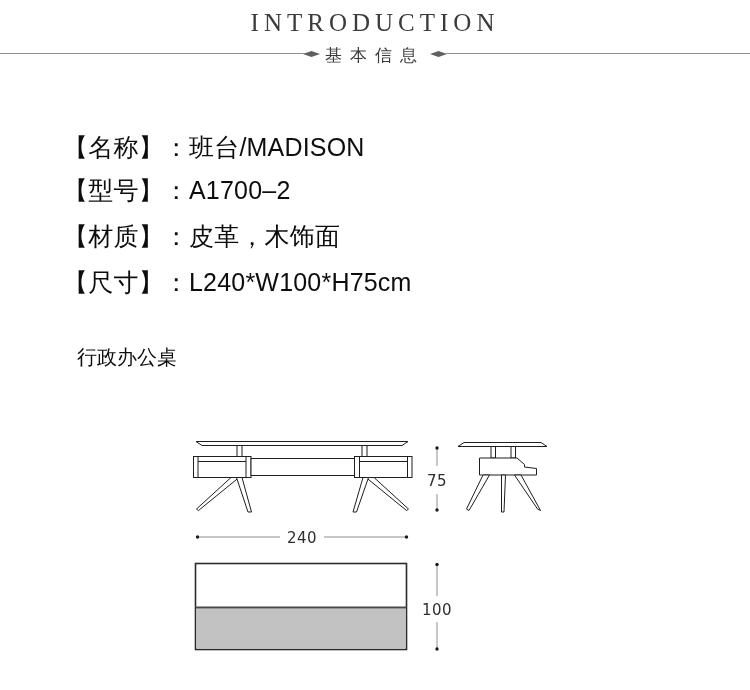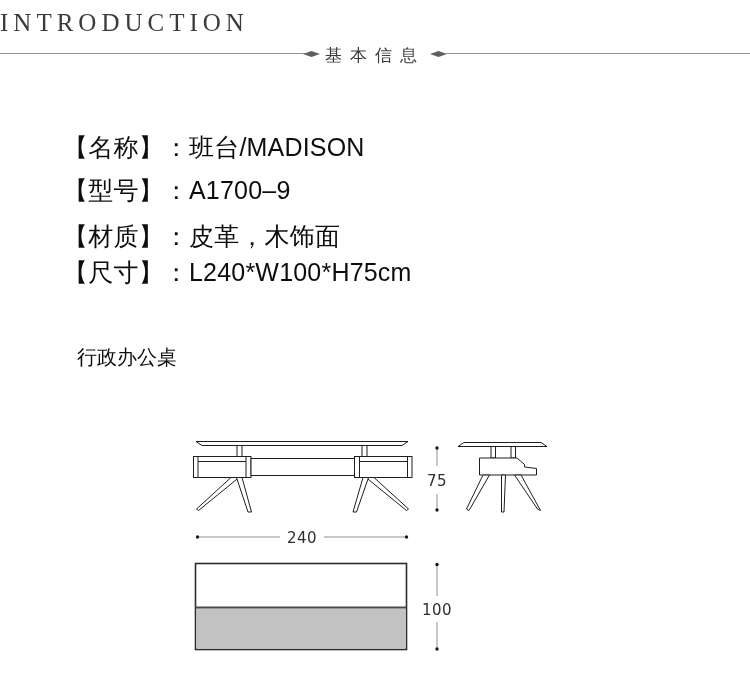--- a/index.html
+++ b/index.html
@@ -1,21 +1,21 @@
 <!DOCTYPE html>
 <html><head>
 <meta charset="utf-8">
 <style>
   html,body{margin:0;padding:0;}
   body{
     width:750px;height:690px;position:relative;background:#ffffff;
     font-family:"Liberation Sans","DejaVu Sans",sans-serif;overflow:hidden;
   }
   .page-title{
-    position:absolute;top:9px;left:0;width:750px;text-align:left;
+    position:absolute;top:9px;left:0;width:750px;text-align:center;
     font-family:"Liberation Serif","DejaVu Serif",serif;
     font-size:25px;letter-spacing:5px;color:#3b3b3b;font-weight:400;
   }
   .rule{position:absolute;height:1px;background:#909090;top:53px;}
   .rule-left{left:0;width:305px;}
   .rule-right{left:446px;width:304px;}
   .diamond{
     position:absolute;top:51px;width:17px;height:6px;background:#5f5f5f;
     clip-path:polygon(0 50%,50% 0,100% 50%,50% 100%);
   }
@@ -25,21 +25,21 @@
     position:absolute;top:44px;left:0;width:750px;text-align:center;
     font-size:17px;letter-spacing:8px;color:#3b3b3b;font-weight:500;
   }
   .spec-line{
     position:absolute;left:63px;font-size:25px;color:#0d0d0d;
     letter-spacing:0.2px;white-space:pre;
   }
   .spec-0{top:131px;}
   .spec-1{top:174px;}
   .spec-2{top:220px;}
-  .spec-3{top:256px;}
+  .spec-3{top:266px;}
   .note-line{
     position:absolute;left:77px;top:344px;font-size:20px;color:#0d0d0d;
   }
   .drawing-svg{position:absolute;left:0;top:0;}
   .dim-text{
     font-family:"DejaVu Sans","Liberation Sans",sans-serif;
     font-size:15px;fill:#2e2e2e;letter-spacing:0.5px;
   }
 </style>
 </head>
@@ -47,21 +47,21 @@
 
 <div class="page-title">INTRODUCTION</div>
 
 <div class="rule rule-left"></div>
 <div class="diamond diamond-left"></div>
 <div class="subtitle">基本信息</div>
 <div class="diamond diamond-right"></div>
 <div class="rule rule-right"></div>
 
 <div class="spec-line spec-0">【名称】：班台/MADISON</div>
-<div class="spec-line spec-1">【型号】：A1700–9</div>
+<div class="spec-line spec-1">【型号】：A1700–2</div>
 <div class="spec-line spec-2">【材质】：皮革，木饰面</div>
 <div class="spec-line spec-3">【尺寸】：L240*W100*H75cm</div>
 
 <div class="note-line">行政办公桌</div>
 
 <svg class="drawing-svg" width="750" height="690" viewBox="0 0 750 690">
 
   <g stroke="#1f1f1f" stroke-width="1" fill="none">
 
     <polygon points="196,441.5 408,441.5 402,445.5 202,445.5" fill="#ffffff"></polygon>

